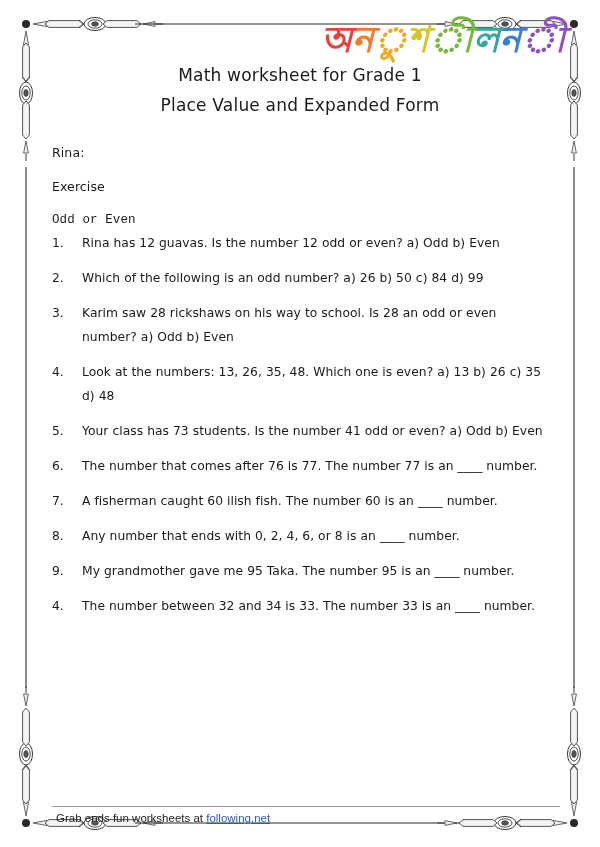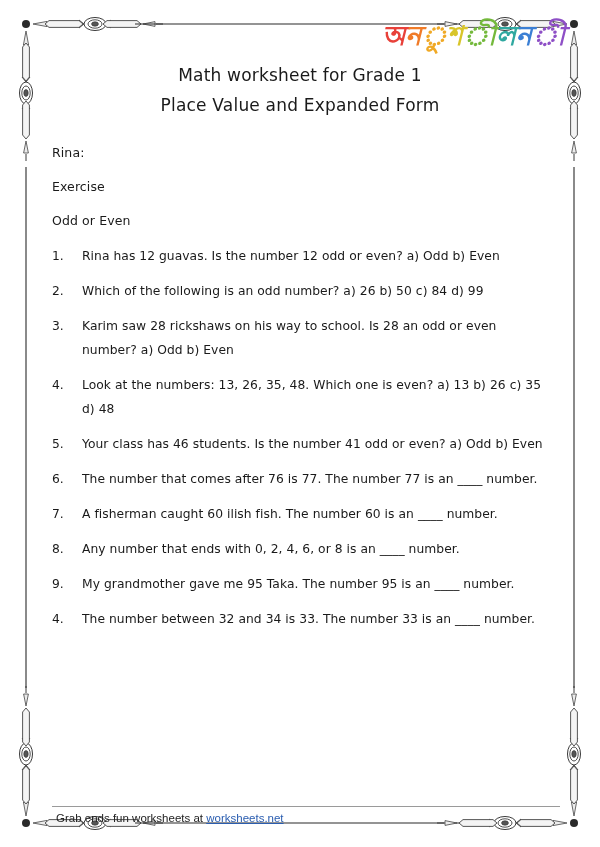--- a/index.html
+++ b/index.html
@@ -26,21 +26,21 @@
     height: 847px;
     pointer-events: none;
   }
 
   
   .logo {
     position: absolute;
     top: 22px;
     right: 35px;
     font-family: "DejaVu Sans", sans-serif;
-    font-size: 27px;
+    font-size: 36px;
     font-weight: 700;
     font-style: italic;
     letter-spacing: 0px;
     line-height: 1;
     white-space: nowrap;
   }
   .logo span { display: inline-block; }
 
   
   .title-block {
@@ -65,21 +65,21 @@
     left: 52px;
     width: 500px;
   }
   .meta-line {
     font-family: "DejaVu Sans", sans-serif;
     font-size: 12.5px;
     color: #1a1a1a;
     margin-bottom: 19px;
     letter-spacing: 0.1px;
   }
-  .meta-line:last-of-type { margin-bottom: 16px; }
+  .meta-line:last-of-type { margin-bottom: 4px; font-family: Liberation Mono, monospace; }
 
   .q-list {
     margin: 0;
     padding: 0;
     list-style: none;
   }
   .q-item {
     position: relative;
     padding-left: 30px;
     font-family: "DejaVu Sans", sans-serif;
@@ -255,27 +255,27 @@
   <div class="content">
     <div class="meta-line">Rina:</div>
     <div class="meta-line">Exercise</div>
     <div class="meta-line">Odd or Even</div>
 
     <ol class="q-list" id="q-list">
         <li class="q-item"><span class="q-num">1.</span><span>Rina has 12 guavas. Is the number 12 odd or even? a) Odd b) Even</span></li>
         <li class="q-item"><span class="q-num">2.</span><span>Which of the following is an odd number? a) 26 b) 50 c) 84 d) 99</span></li>
         <li class="q-item"><span class="q-num">3.</span><span>Karim saw 28 rickshaws on his way to school. Is 28 an odd or even number? a) Odd b) Even</span></li>
         <li class="q-item"><span class="q-num">4.</span><span>Look at the numbers: 13, 26, 35, 48. Which one is even? a) 13 b) 26 c) 35 d) 48</span></li>
-        <li class="q-item"><span class="q-num">5.</span><span>Your class has 46 students. Is the number 41 odd or even? a) Odd b) Even</span></li>
+        <li class="q-item"><span class="q-num">5.</span><span>Your class has 73 students. Is the number 41 odd or even? a) Odd b) Even</span></li>
         <li class="q-item"><span class="q-num">6.</span><span>The number that comes after 76 is 77. The number 77 is an ____ number.</span></li>
         <li class="q-item"><span class="q-num">7.</span><span>A fisherman caught 60 ilish fish. The number 60 is an ____ number.</span></li>
         <li class="q-item"><span class="q-num">8.</span><span>Any number that ends with 0, 2, 4, 6, or 8 is an ____ number.</span></li>
         <li class="q-item"><span class="q-num">9.</span><span>My grandmother gave me 95 Taka. The number 95 is an ____ number.</span></li>
         <li class="q-item"><span class="q-num">4.</span><span>The number between 32 and 34 is 33. The number 33 is an ____ number.</span></li>
       </ol>
   </div>
 
   <div class="footer-rule"></div>
   <div class="footer-text">
-    <span>Grab ends fun worksheets at </span><a class="footer-link" href="#">worksheets.net</a>
+    <span>Grab ends fun worksheets at </span><a class="footer-link" href="#">following.net</a>
   </div>
 
 </div>
 
 </body></html>

